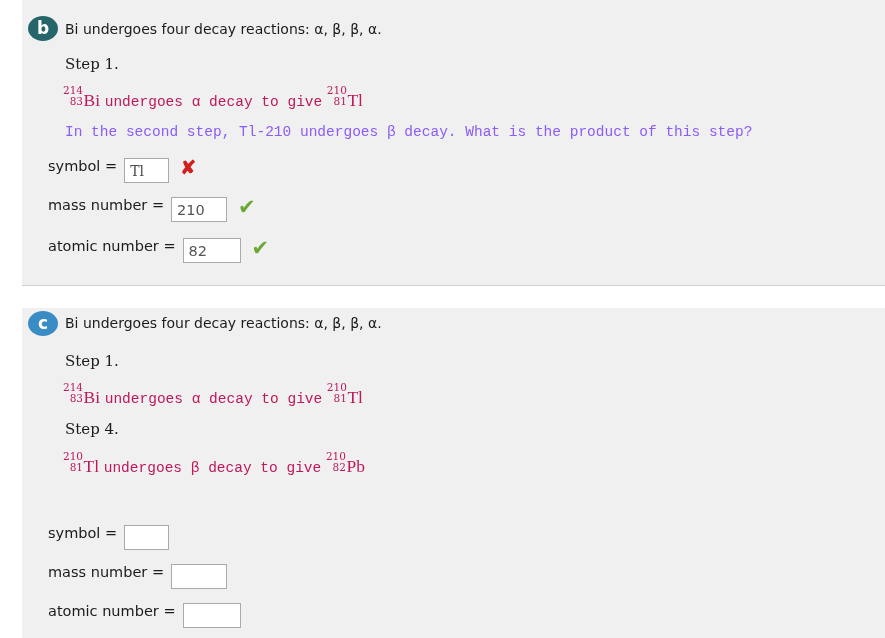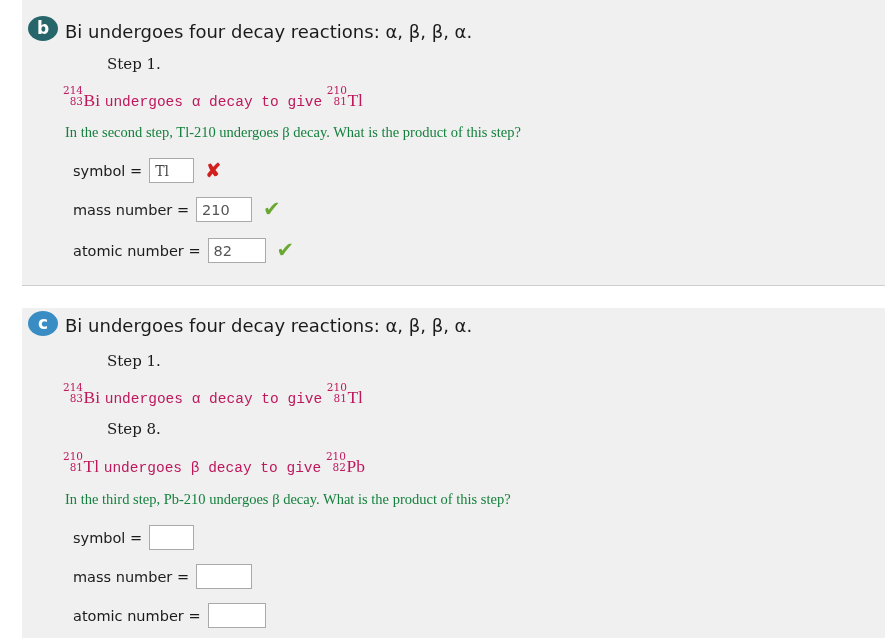--- a/index.html
+++ b/index.html
@@ -65,33 +65,32 @@
     left: 28px;
     top: 311px;
     background: #3a8dc4;
   }
 
   
   .intro {
     position: absolute;
     left: 65px;
     font-family: "DejaVu Sans", sans-serif;
-    font-size: 18px;
+    font-size: 14px;
     color: #1b1b1b;
     white-space: nowrap;
   }
 
   .step-label {
     position: absolute;
     left: 65px;
     font-family: "DejaVu Serif", serif;
     font-size: 15px;
     color: #1b1b1b;
     white-space: nowrap;
-    margin-left: 42px;
   }
 
   .eq {
     position: absolute;
     left: 63px;
     white-space: nowrap;
     font-family: "DejaVu Sans", sans-serif;
     font-size: 14.5px;
     color: #be185d;
     line-height: 1;
@@ -115,32 +114,32 @@
   }
   .eq .idx span { display: block; }
   .eq .txt {
     font-family: Liberation Mono, monospace;
     font-size: 14.5px;
   }
 
   .question {
     position: absolute;
     left: 65px;
-    font-family: Liberation Serif, serif;
-    font-size: 14.5px;
-    color: #15803d;
+    font-family: Liberation Mono, monospace;
+    font-size: 14.5px;
+    color: #8b5cf6;
     white-space: nowrap;
   }
 
   
   .ans-row {
     position: absolute;
-    left: 73px;
+    left: 48px;
     display: flex;
-    align-items: center;
+    align-items: flex-start;
     white-space: nowrap;
   }
   .ans-label {
     font-family: "DejaVu Sans", sans-serif;
     font-size: 14.5px;
     color: #1b1b1b;
     margin-right: 7px;
   }
   .ans-input {
     box-sizing: border-box;
@@ -224,29 +223,28 @@
   <div class="intro" style="top:315px;">Bi undergoes four decay reactions: α, β, β, α.</div>
 
   <div class="step-label" style="top:352px;">Step 1.</div>
 
   <div class="eq" style="top:383px;">
     <span class="idx"><span>214</span><span>83</span></span><span class="nuc">Bi</span>
     <span class="txt">undergoes α decay to give</span>
     <span class="idx"><span>210</span><span>81</span></span><span class="nuc">Tl</span>
   </div>
 
-  <div class="step-label" style="top:420px;">Step 8.</div>
+  <div class="step-label" style="top:420px;">Step 4.</div>
 
   <div class="eq" style="top:452px;">
     <span class="idx"><span>210</span><span>81</span></span><span class="nuc">Tl</span>
     <span class="txt">undergoes β decay to give</span>
     <span class="idx"><span>210</span><span>82</span></span><span class="nuc">Pb</span>
   </div>
 
-  <div class="question" style="top:491px;">In the third step, Pb-210 undergoes β decay. What is the product of this step?</div>
 
   <div class="ans-row" style="top:525px;">
     <span class="ans-label">symbol =</span>
     <input class="ans-input w-sym" type="text" value="" style="">
   </div>
 
   <div class="ans-row" style="top:564px;">
     <span class="ans-label">mass number =</span>
     <input class="ans-input num w-num" type="text" value="" style="">
   </div>

